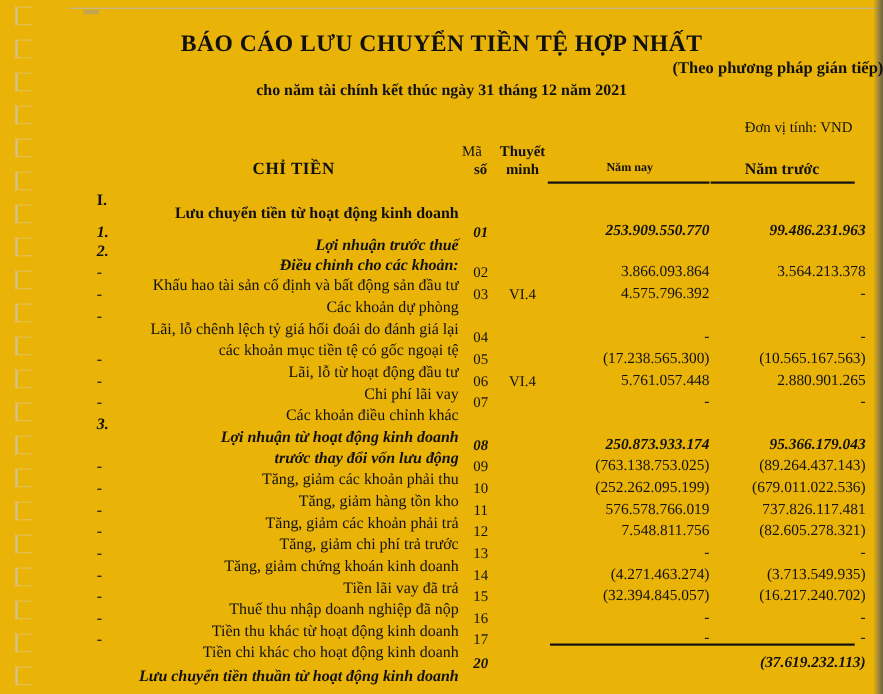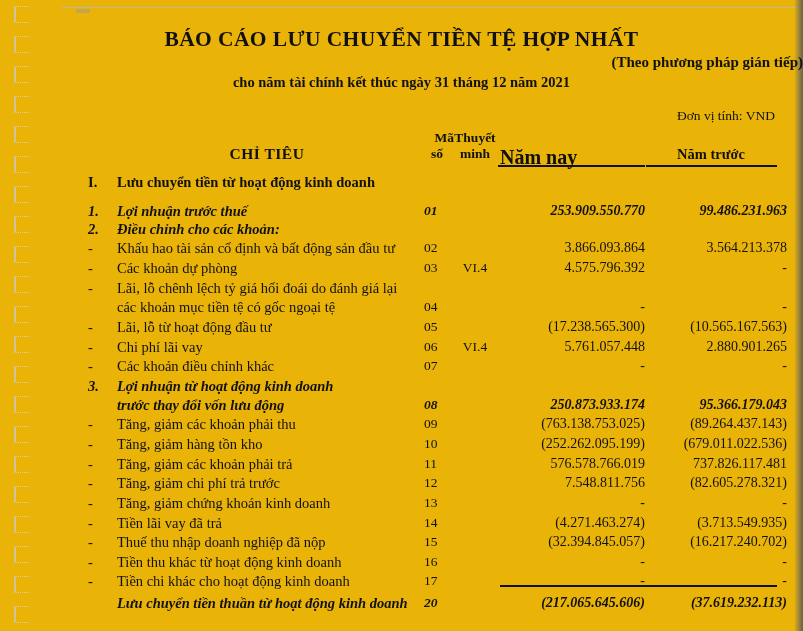--- a/index.html
+++ b/index.html
@@ -118,28 +118,30 @@
     position: absolute;
     left: 88px;
     width: 26px;
     text-align: left;
     font-size: 14.5px;
   }
   .c-label {
     position: absolute;
     left: 117px;
     width: 300px;
-    text-align: left;
+    text-align: right;
     font-size: 14.5px;
     white-space: nowrap;
+    margin-top: 12px;
   }
   .c-code {
     position: absolute;
     left: 424px;
     width: 26px;
+    text-align: center;
     font-size: 13.5px;
   }
   .c-note {
     position: absolute;
     left: 456px;
     width: 38px;
     text-align: center;
     font-size: 13.5px;
   }
   .c-cur {
@@ -170,23 +172,23 @@
     text-align: center;
     font-size: 15.5px;
     font-weight: bold;
     letter-spacing: .5px;
   }
   .hdr-ma1 {
     position: absolute;
     left: 420px;
     top: 130px;
     width: 34px;
-    text-align: right;
-    font-size: 13.5px;
-    font-weight: bold;
+    text-align: left;
+    font-size: 13.5px;
+    font-weight: normal;
   }
   .hdr-ma2 {
     position: absolute;
     left: 420px;
     top: 146px;
     width: 34px;
     text-align: center;
     font-size: 13.5px;
     font-weight: bold;
   }
@@ -206,22 +208,22 @@
     width: 50px;
     text-align: center;
     font-size: 13.5px;
     font-weight: bold;
   }
   .hdr-cur {
     position: absolute;
     left: 500px;
     top: 146px;
     width: 145px;
-    text-align: left;
-    font-size: 20px;
+    text-align: center;
+    font-size: 11px;
     font-weight: bold;
   }
   .hdr-prev {
     position: absolute;
     left: 645px;
     top: 146px;
     width: 132px;
     text-align: center;
     font-size: 14.5px;
     font-weight: bold;
@@ -281,21 +283,21 @@
       <div class="punch" style="top: 570px;"></div>
       <div class="punch" style="top: 600px;"></div>
     </div>
   <div class="scan-right-shadow"></div>
 
   <div class="doc-title">BÁO CÁO LƯU CHUYỂN TIỀN TỆ HỢP NHẤT</div>
   <div class="doc-subtitle">(Theo phương pháp gián tiếp)</div>
   <div class="doc-period">cho năm tài chính kết thúc ngày 31 tháng 12 năm 2021</div>
   <div class="unit-note">Đơn vị tính: VND</div>
 
-  <div class="hdr-chitieu">CHỈ TIÊU</div>
+  <div class="hdr-chitieu">CHỈ TIỀN</div>
   <div class="hdr-ma1">Mã</div>
   <div class="hdr-ma2">số</div>
   <div class="hdr-tm1">Thuyết</div>
   <div class="hdr-tm2">minh</div>
   <div class="hdr-cur">Năm nay</div>
   <div class="hdr-prev">Năm trước</div>
 
   <div class="rule-cur"></div>
   <div class="rule-prev"></div>
 
@@ -466,20 +468,19 @@
         <div class="c-code">17</div>
         <div class="c-note"></div>
         <div class="c-cur">-</div>
         <div class="c-prev">-</div>
       </div>
       <div class="row" style="top: 595px;">
         <div class="c-idx bi"></div>
         <div class="c-label bi">Lưu chuyển tiền thuần từ hoạt động kinh doanh</div>
         <div class="c-code bi">20</div>
         <div class="c-note bi"></div>
-        <div class="c-cur bi">(217.065.645.606)</div>
         <div class="c-prev bi">(37.619.232.113)</div>
       </div>
     </div>
 
   <div class="rule-total"></div>
 
 </div>
 
 </body></html>

